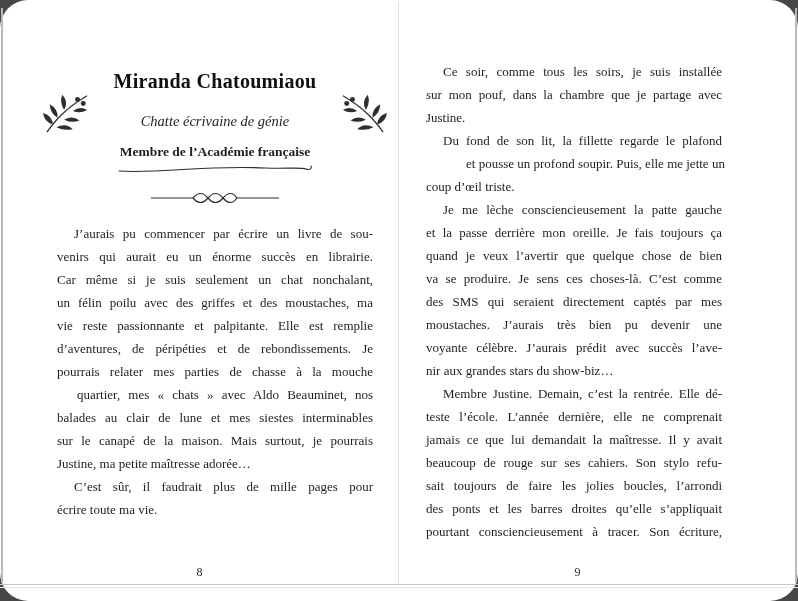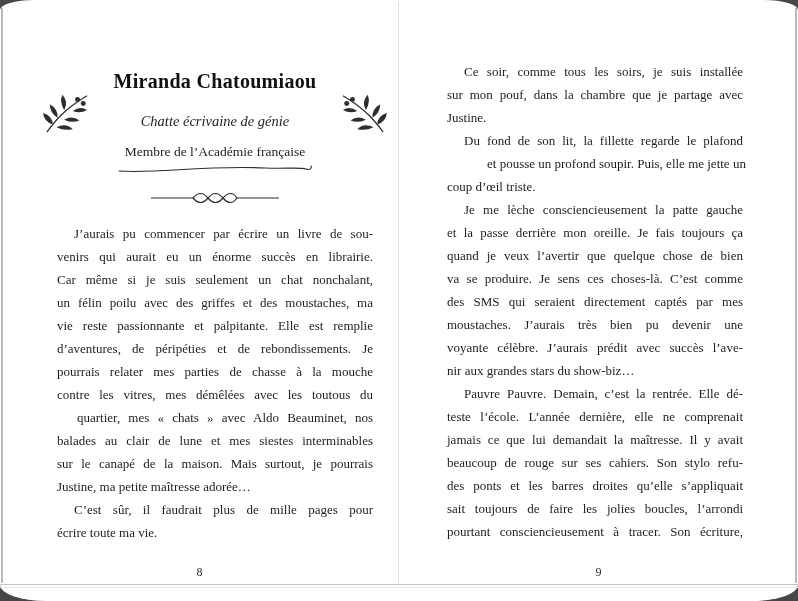--- a/index.html
+++ b/index.html
@@ -8,39 +8,40 @@
     background:#474747;
     font-family:"Liberation Serif","DejaVu Serif",serif;
     color:#1e1e1e;
   }
   .sheet {
     position:absolute; inset:0; background:#ffffff;
     border-top-left-radius:34px 10px;
     border-top-right-radius:34px 10px;
     border-bottom-left-radius:46px 16px;
     border-bottom-right-radius:46px 16px;
+    border-radius:28px;
   }
   .edge-strip { position:absolute; top:8px; bottom:18px; width:2px; background:#b9b9b9; }
   .edge-strip.left { left:1px; }
   .edge-strip.right { right:1px; }
   .bottom-line  { position:absolute; left:0; right:0; bottom:16px; height:1px; background:#c7c7c7; }
   .bottom-line2 { position:absolute; left:0; right:0; bottom:13px; height:1px; background:#e6e6e6; }
   .gutter { position:absolute; left:398px; top:2px; bottom:16px; width:1px; background:#dedede; }
 
   .page { position:absolute; top:0; width:399px; height:100%; }
   .page.left  { left:0; }
-  .page.right { left:399px; }
+  .page.right { left:378px; }
 
   .content-left  { position:absolute; left:57px; top:0; width:316px; }
   .content-right { position:absolute; left:48px; top:60px; width:296px; }
 
   .header { position:relative; margin-top:70px; text-align:center; }
   .book-title { font-size:20px; font-weight:bold; letter-spacing:0.3px; color:#101010; }
   .book-subtitle { margin-top:20px; font-style:italic; font-size:14.5px; }
-  .book-membership { margin-top:14px; font-weight:normal; font-size:13.5px; }
+  .book-membership { margin-top:14px; font-weight:bold; font-size:13.5px; }
   .flourish { display:block; margin:3px auto 0; }
   .divider  { display:block; margin:15px auto 0; }
   .branch { position:absolute; top:20px; width:48px; height:44px; }
   .branch.l { left:-14px; }
   .branch.r { right:-14px; transform:scaleX(-1); }
 
   .body { margin-top:16px; }
   .line {
     height:23px; line-height:23px; font-size:13px;
     text-align:justify; text-align-last:justify;
@@ -110,21 +111,20 @@
           </svg>
         </div>
         <div class="body">
           <div class="line indent" style="white-space: nowrap; word-spacing: 0px;">J’aurais pu commencer par écrire un livre de sou-</div>
           <div class="line" style="white-space: nowrap; word-spacing: 0px;">venirs qui aurait eu un énorme succès en librairie.</div>
           <div class="line" style="white-space: nowrap; word-spacing: 0px;">Car même si je suis seulement un chat nonchalant,</div>
           <div class="line" style="white-space: nowrap; word-spacing: 0px;">un félin poilu avec des griffes et des moustaches, ma</div>
           <div class="line" style="white-space: nowrap; word-spacing: 0px;">vie reste passionnante et palpitante. Elle est remplie</div>
           <div class="line" style="white-space: nowrap; word-spacing: 0px;">d’aventures, de péripéties et de rebondissements. Je</div>
           <div class="line" style="white-space: nowrap; word-spacing: 0px;">pourrais relater mes parties de chasse à la mouche</div>
-          <div class="line" style="white-space: nowrap; word-spacing: 0px;">contre les vitres, mes démêlées avec les toutous du</div>
           <div class="line" style="white-space: nowrap; word-spacing: 0px; margin-left: 20px;">quartier, mes « chats » avec Aldo Beauminet, nos</div>
           <div class="line" style="white-space: nowrap; word-spacing: 0px;">balades au clair de lune et mes siestes interminables</div>
           <div class="line" style="white-space: nowrap; word-spacing: 0px;">sur le canapé de la maison. Mais surtout, je pourrais</div>
           <div class="line end" style="white-space: nowrap;">Justine, ma petite maîtresse adorée…</div>
           <div class="line indent" style="white-space: nowrap; word-spacing: 0px;">C’est sûr, il faudrait plus de mille pages pour</div>
           <div class="line end" style="white-space: nowrap;">écrire toute ma vie.</div>
         </div>
       </div>
       <div class="pagenum">8</div>
     </div>
@@ -138,24 +138,24 @@
         <div class="line" style="white-space: nowrap; word-spacing: 0px; margin-left: 40px;">et pousse un profond soupir. Puis, elle me jette un</div>
         <div class="line end" style="white-space: nowrap;">coup d’œil triste.</div>
         <div class="line indent" style="white-space: nowrap; word-spacing: 0px;">Je me lèche consciencieusement la patte gauche</div>
         <div class="line" style="white-space: nowrap; word-spacing: 0px;">et la passe derrière mon oreille. Je fais toujours ça</div>
         <div class="line" style="white-space: nowrap; word-spacing: 0px;">quand je veux l’avertir que quelque chose de bien</div>
         <div class="line" style="white-space: nowrap; word-spacing: 0px;">va se produire. Je sens ces choses-là. C’est comme</div>
         <div class="line" style="white-space: nowrap; word-spacing: 0px;">des SMS qui seraient directement captés par mes</div>
         <div class="line" style="white-space: nowrap; word-spacing: 0px;">moustaches. J’aurais très bien pu devenir une</div>
         <div class="line" style="white-space: nowrap; word-spacing: 0px;">voyante célèbre. J’aurais prédit avec succès l’ave-</div>
         <div class="line end" style="white-space: nowrap;">nir aux grandes stars du show-biz…</div>
-        <div class="line indent" style="white-space: nowrap; word-spacing: 0px;">Pauvre Pauvre. Demain, c’est la rentrée. Elle dé-</div>
+        <div class="line indent" style="white-space: nowrap; word-spacing: 0px;">Membre Justine. Demain, c’est la rentrée. Elle dé-</div>
         <div class="line" style="white-space: nowrap; word-spacing: 0px;">teste l’école. L’année dernière, elle ne comprenait</div>
         <div class="line" style="white-space: nowrap; word-spacing: 0px;">jamais ce que lui demandait la maîtresse. Il y avait</div>
         <div class="line" style="white-space: nowrap; word-spacing: 0px;">beaucoup de rouge sur ses cahiers. Son stylo refu-</div>
+        <div class="line" style="white-space: nowrap; word-spacing: 0px;">sait toujours de faire les jolies boucles, l’arrondi</div>
         <div class="line" style="white-space: nowrap; word-spacing: 0px;">des ponts et les barres droites qu’elle s’appliquait</div>
-        <div class="line" style="white-space: nowrap; word-spacing: 0px;">sait toujours de faire les jolies boucles, l’arrondi</div>
         <div class="line" style="white-space: nowrap; word-spacing: 0px;">pourtant consciencieusement à tracer. Son écriture,</div>
       </div>
       <div class="pagenum">9</div>
     </div>
   </div>
 </div>
 
 </body></html>

